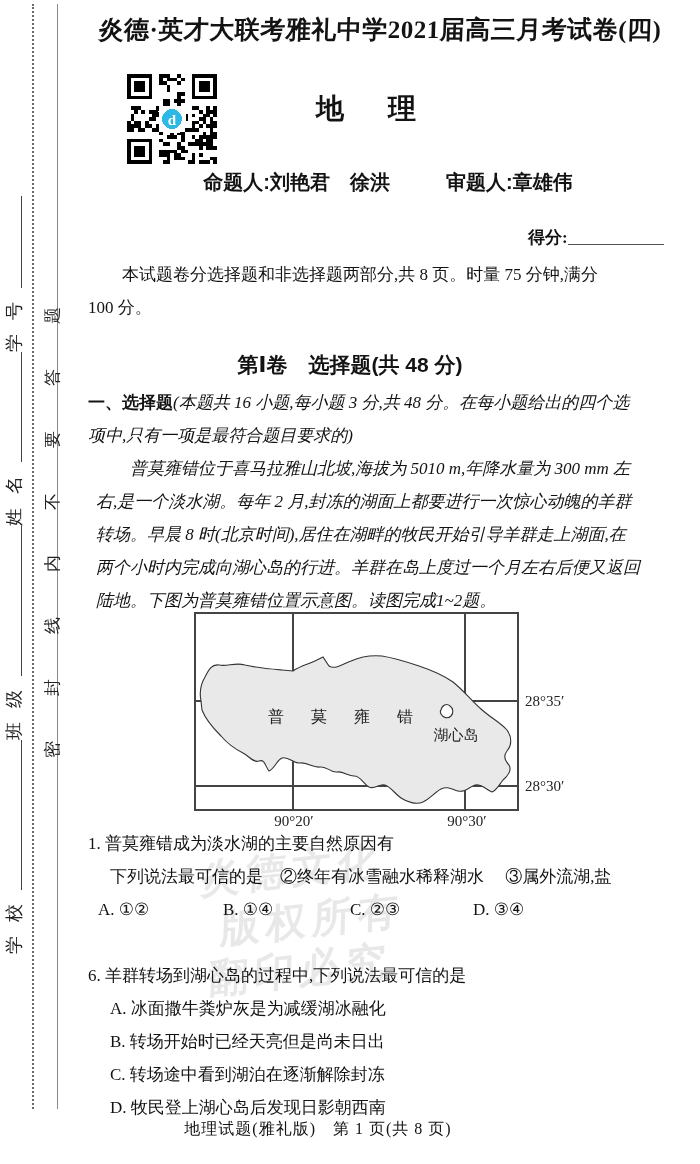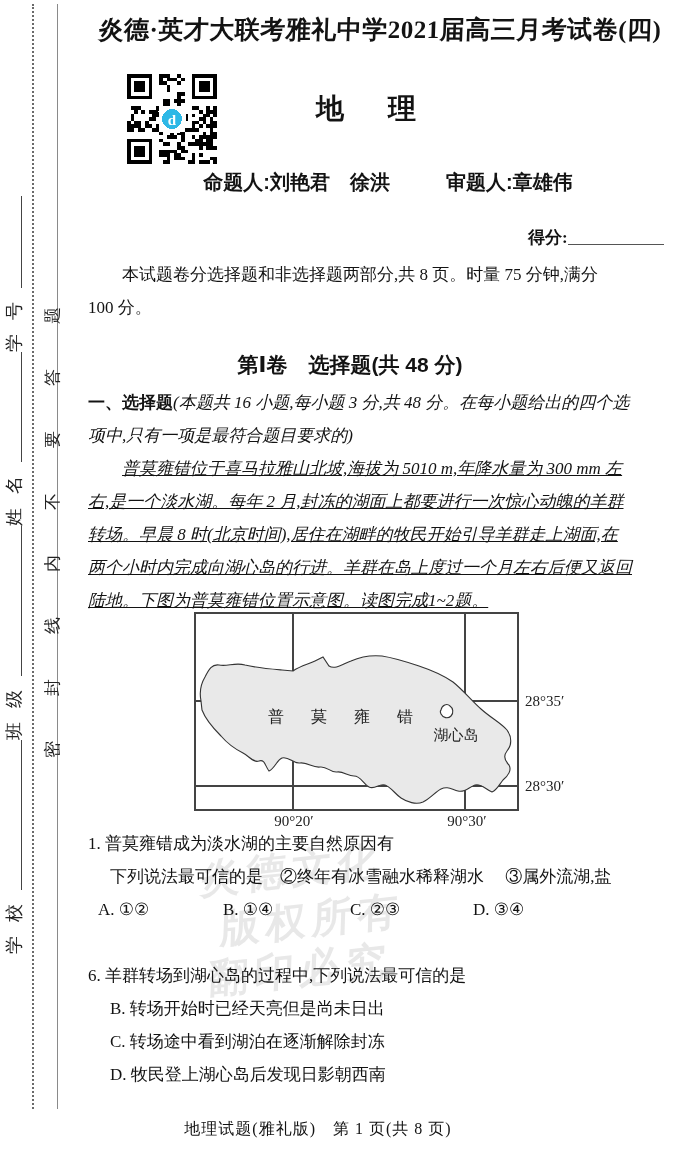--- a/index.html
+++ b/index.html
@@ -26,21 +26,21 @@
   .setters-row .gap{display:inline-block;width:56px;}
 
   
   .score{left:528px;top:226px;font-size:17px;font-weight:bold;font-family:Liberation Serif, serif;}
   .score .score-blank{display:inline-block;width:96px;border-bottom:1.4px solid #555;height:15px;vertical-align:-2px;}
 
   .notice{left:88px;top:258px;width:596px;font-size:17px;}
   .section-title{left:40px;top:351px;width:620px;font-size:21px;font-weight:bold;}
   .instruction{left:88px;top:386px;width:596px;font-size:17px;}
   .instruction .lead{font-style:normal;font-weight:bold;font-family:"Liberation Sans","DejaVu Sans",sans-serif;}
-  .passage{left:88px;top:452px;width:596px;font-size:17px;text-decoration:underline;}
+  .passage{left:96px;top:452px;width:596px;font-size:17px;}
 
   .question{left:88px;width:600px;font-size:17px;}
   .q1{top:827px;}
   .q2{top:959px;}
   .opt-line{padding-left:22px;}
   .choice-row{position:relative;height:33px;}
   .choice-row span{position:absolute;top:0;line-height:33px;}
   .c0{left:10px;}.c1{left:135px;}.c2{left:262px;}.c3{left:385px;}
 
   .footer{left:0;top:1119px;width:636px;font-size:16px;letter-spacing:1px;}
@@ -316,18 +316,19 @@
   <div class="choice-row">
     <span class="c0">A. ①②</span>
     <span class="c1">B. ①④</span>
     <span class="c2">C. ②③</span>
     <span class="c3">D. ③④</span>
   </div>
 </div>
 
 <div class="abs question q2">
   <div class="line">6. 羊群转场到湖心岛的过程中,下列说法最可信的是</div>
+  <div class="line opt-line">A. 冰面撒牛粪炉灰是为减缓湖冰融化</div>
   <div class="line opt-line">B. 转场开始时已经天亮但是尚未日出</div>
   <div class="line opt-line">C. 转场途中看到湖泊在逐渐解除封冻</div>
   <div class="line opt-line">D. 牧民登上湖心岛后发现日影朝西南</div>
 </div>
 
 <div class="abs footer center nowrap">地理试题(雅礼版)　第 1 页(共 8 页)</div>
 
 </body></html>

